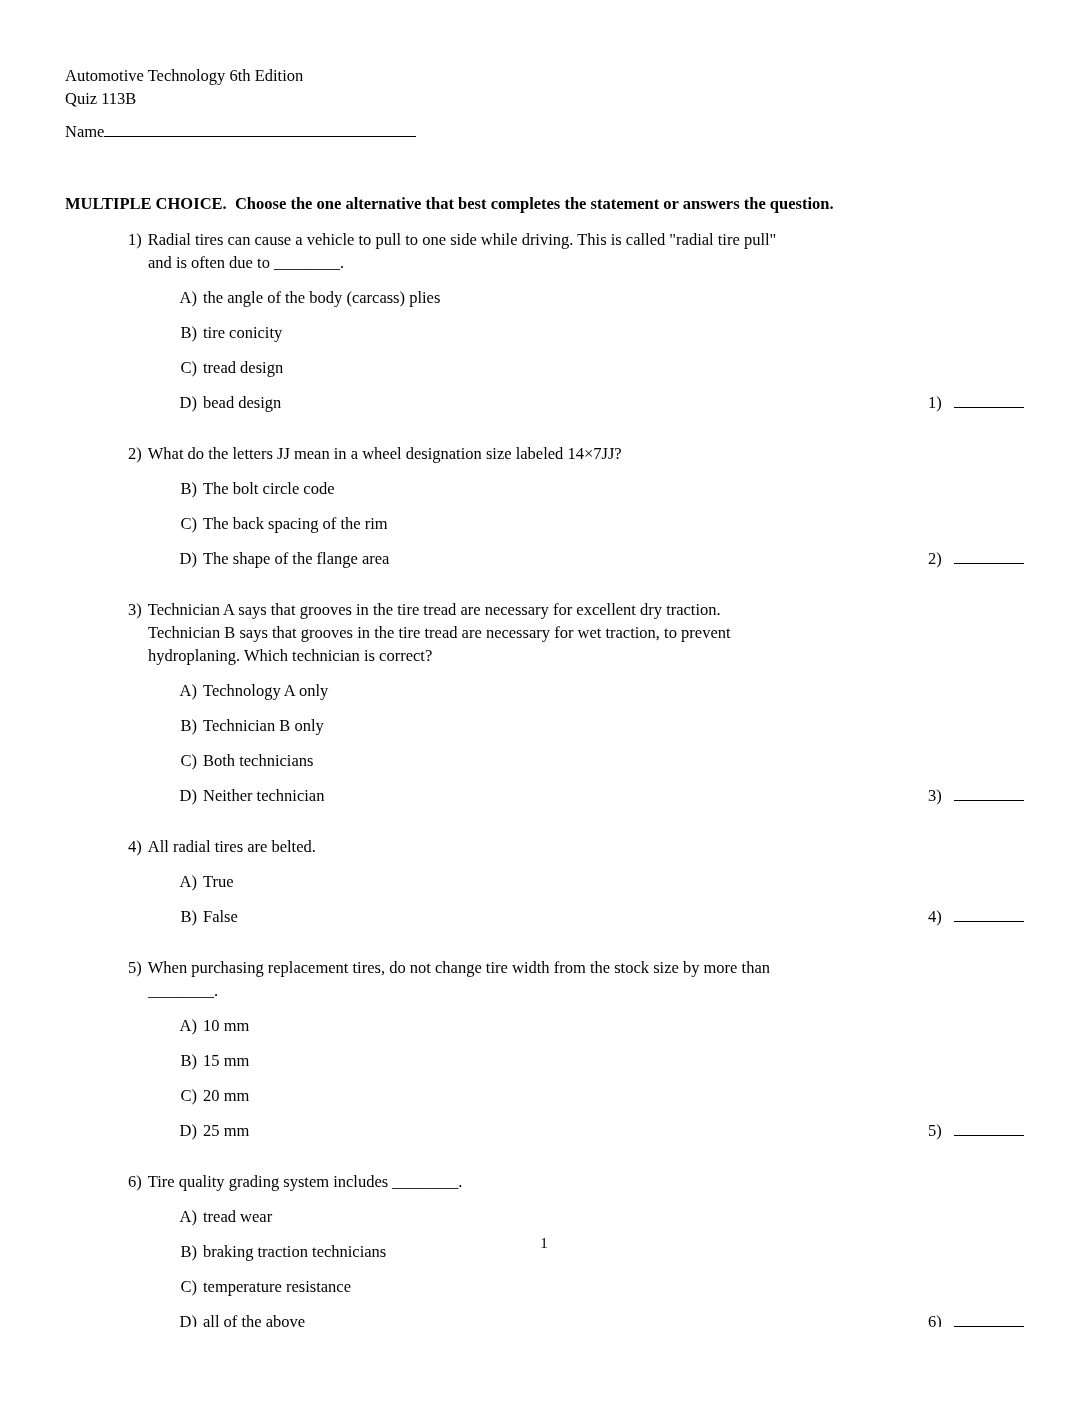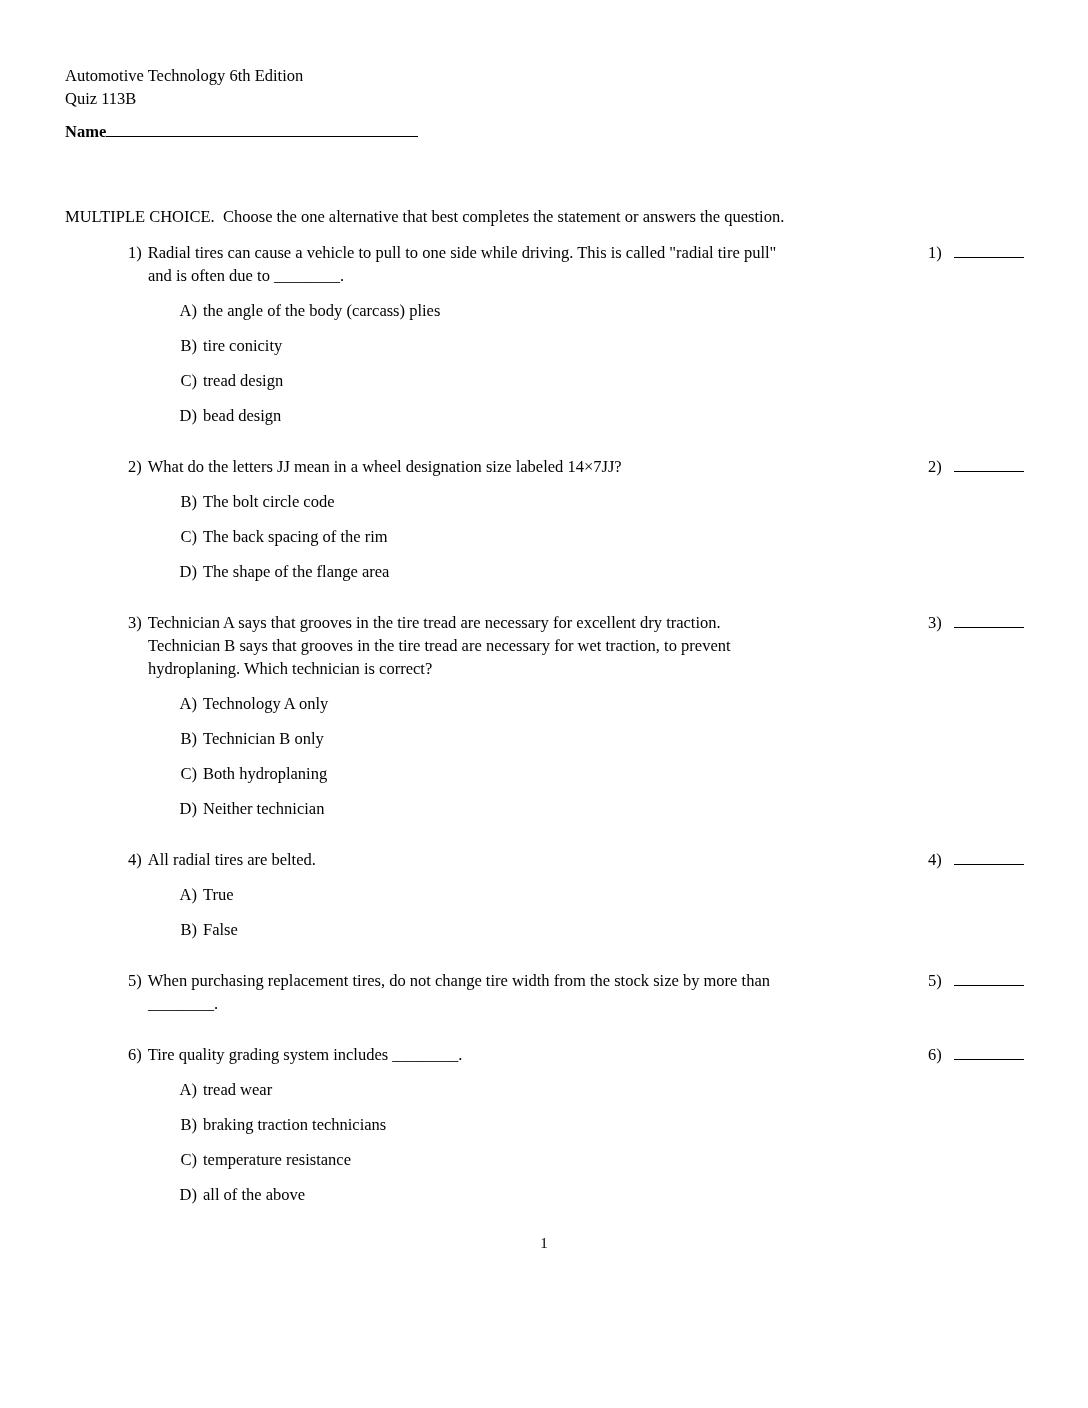--- a/index.html
+++ b/index.html
@@ -9,36 +9,36 @@
     width: 1088px;
     height: 1327px;
     background: #ffffff;
     color: #000000;
     font-family: "Liberation Serif", "DejaVu Serif", serif;
     font-size: 16.5px;
     line-height: 23px;
     padding: 64px 60px 12px 65px;
   }
   .header { margin-bottom: 10px; }
-  .name-row { margin-bottom: 62px; font-weight: bold; }
+  .name-row { margin-bottom: 49px; }
   .name-line {
     display: inline-block;
     width: 312px;
     height: 14px;
     border-bottom: 1px solid #000;
     vertical-align: baseline;
   }
   .instructions {
-    font-weight: normal;
+    font-weight: bold;
     white-space: pre;
     margin-bottom: 13px;
   }
   .question {
     display: flex;
-    align-items: flex-start;
+    align-items: flex-end;
     margin-left: 63px;
     margin-bottom: 28px;
   }
   .q-main { width: 715px; flex: 0 0 auto; }
   .q-text {
     padding-left: 20px;
     text-indent: -20px;
     white-space: pre-wrap;
   }
   .q-num { padding-right: 6px; }
@@ -114,21 +114,21 @@
   </div>
 
   <div class="question">
     <div class="q-main">
       <div class="q-text"><span class="q-num">3)</span><span>Technician A says that grooves in the tire tread are necessary for excellent dry traction.
 Technician B says that grooves in the tire tread are necessary for wet traction, to prevent
 hydroplaning. Which technician is correct?</span></div>
       <div class="options">
         <div class="option"><span class="opt-letter">A)</span><span>Technology A only</span></div>
         <div class="option"><span class="opt-letter">B)</span><span>Technician B only</span></div>
-        <div class="option"><span class="opt-letter">C)</span><span>Both hydroplaning</span></div>
+        <div class="option"><span class="opt-letter">C)</span><span>Both technicians</span></div>
         <div class="option"><span class="opt-letter">D)</span><span>Neither technician</span></div>
       </div>
     </div>
     <div class="answer-cell"><span>3)</span><span class="blank-line"></span></div>
   </div>
 
   <div class="question">
     <div class="q-main">
       <div class="q-text"><span class="q-num">4)</span><span>All radial tires are belted.</span></div>
       <div class="options">
@@ -136,20 +136,26 @@
         <div class="option"><span class="opt-letter">B)</span><span>False</span></div>
       </div>
     </div>
     <div class="answer-cell"><span>4)</span><span class="blank-line"></span></div>
   </div>
 
   <div class="question">
     <div class="q-main">
       <div class="q-text"><span class="q-num">5)</span><span>When purchasing replacement tires, do not change tire width from the stock size by more than
 ________.</span></div>
+      <div class="options">
+        <div class="option"><span class="opt-letter">A)</span><span>10 mm</span></div>
+        <div class="option"><span class="opt-letter">B)</span><span>15 mm</span></div>
+        <div class="option"><span class="opt-letter">C)</span><span>20 mm</span></div>
+        <div class="option"><span class="opt-letter">D)</span><span>25 mm</span></div>
+      </div>
     </div>
     <div class="answer-cell"><span>5)</span><span class="blank-line"></span></div>
   </div>
 
   <div class="question">
     <div class="q-main">
       <div class="q-text"><span class="q-num">6)</span><span>Tire quality grading system includes ________.</span></div>
       <div class="options">
         <div class="option"><span class="opt-letter">A)</span><span>tread wear</span></div>
         <div class="option"><span class="opt-letter">B)</span><span>braking traction technicians</span></div>

